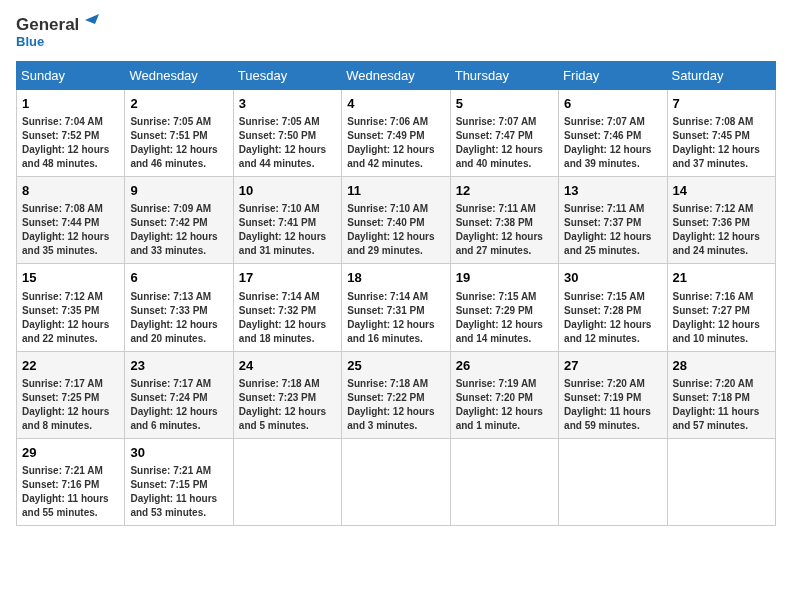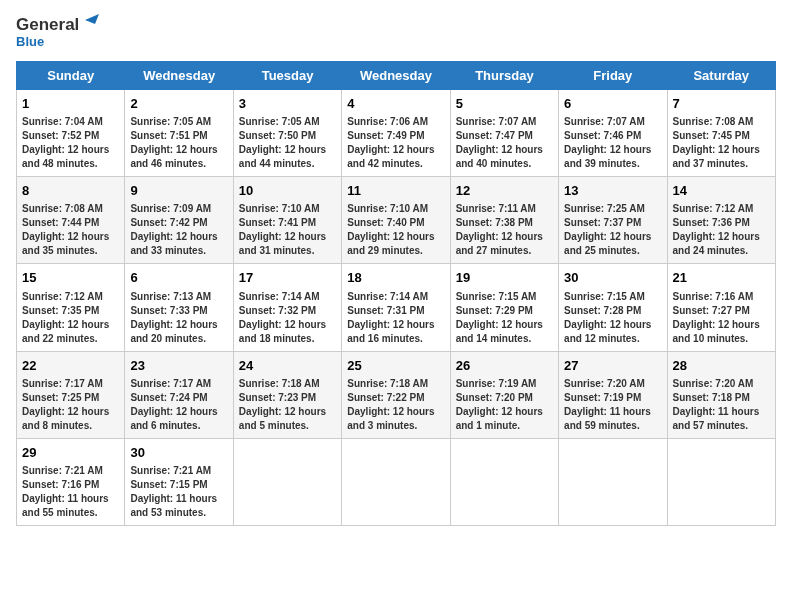--- a/index.html
+++ b/index.html
@@ -35,23 +35,23 @@
     }
     .calendar {
       width: 100%;
       border-collapse: collapse;
       font-size: 11px;
     }
     .calendar th {
       background-color: #2979c0;
       color: #fff;
       padding: 6px 4px;
-      text-align: center;
+      text-align: left;
       font-size: 13px;
-      font-weight: bold;
+      font-weight: normal;
       border: 1px solid #2979c0;
     }
     .calendar td {
       vertical-align: top;
       padding: 5px 5px;
       border: 1px solid #ccc;
       width: 108px;
       min-height: 75px;
       background: #fff;
       line-height: 1.4;
@@ -191,21 +191,21 @@
         </td>
         <td>
           <span class="day-num">12</span>
           <div class="day-info">Sunrise: 7:11 AM
 Sunset: 7:38 PM
 Daylight: 12 hours
 and 27 minutes.</div>
         </td>
         <td>
           <span class="day-num">13</span>
-          <div class="day-info">Sunrise: 7:25 AM
+          <div class="day-info">Sunrise: 7:11 AM
 Sunset: 7:37 PM
 Daylight: 12 hours
 and 25 minutes.</div>
         </td>
         <td>
           <span class="day-num">14</span>
           <div class="day-info">Sunrise: 7:12 AM
 Sunset: 7:36 PM
 Daylight: 12 hours
 and 24 minutes.</div>

